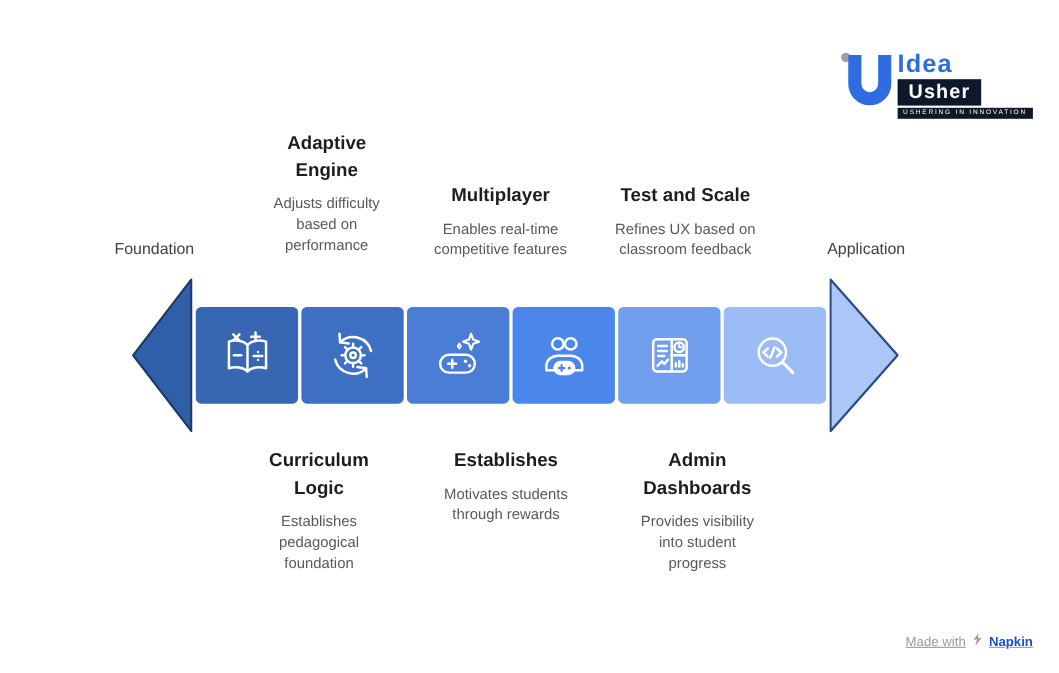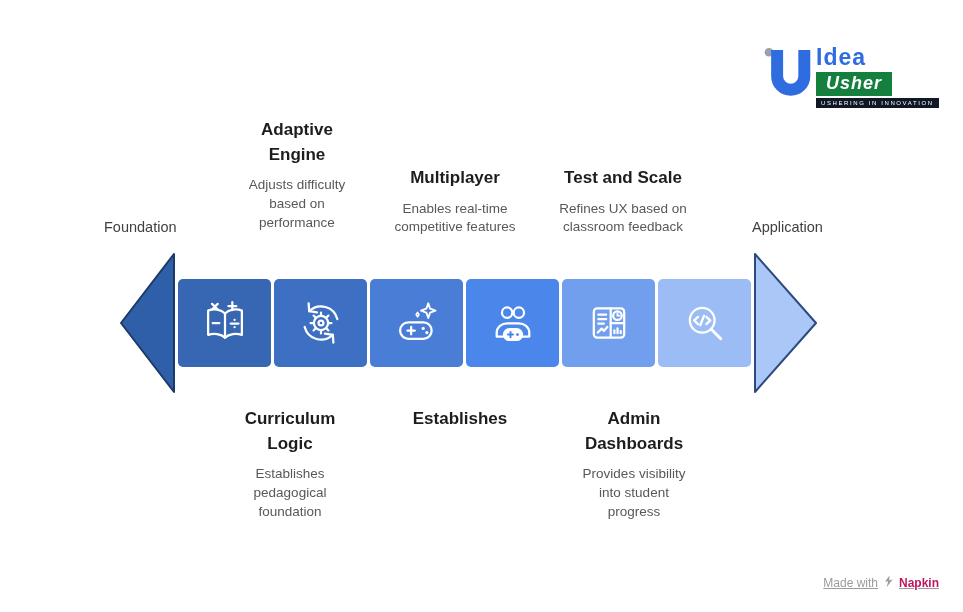--- a/index.html
+++ b/index.html
@@ -5,21 +5,21 @@
   * { margin:0; padding:0; box-sizing:border-box; }
   html,body { background:#ffffff; }
   body { font-family:"Liberation Sans", sans-serif; }
   .canvas { position:relative; width:963px; height:612px; background:#ffffff; overflow:hidden; }
 
   
   .logo { position:absolute; left:763px; top:44px; display:flex; align-items:flex-start; gap:3px; }
   .logo-u svg { display:block; }
   .logo-right { display:flex; flex-direction:column; align-items:flex-start; margin-top:2px; }
   .logo-idea { color:#2e6ce0; font-weight:bold; font-size:23px; line-height:1; letter-spacing:1px; }
-  .logo-usher { background:#15803d; color:#ffffff; font-weight:bold; font-size:18px; line-height:1.15; padding:1px 10px 2px; margin-top:3px; letter-spacing:1px;font-style:italic; }
+  .logo-usher { background:#0f172a; color:#ffffff; font-weight:bold; font-size:18px; line-height:1.15; padding:1px 10px 2px; margin-top:3px; letter-spacing:1px; }
   .logo-tagline { background:#101826; color:#ffffff; font-size:6px; letter-spacing:1.6px; padding:2px 5px; margin-top:2px; white-space:nowrap; }
 
   
   .item { position:absolute; text-align:center; }
   .item-title { font-size:17px; font-weight:bold; color:#1d1d1d; line-height:1.45; }
   .item-desc { margin-top:9px; font-size:13.5px; color:#585858; line-height:1.38; margin-left:auto; margin-right:auto; }
   .tw-100 { max-width:100px; margin-left:auto; margin-right:auto; }
   .tw-105 { max-width:105px; margin-left:auto; margin-right:auto; }
   .tw-120 { max-width:120px; margin-left:auto; margin-right:auto; }
   .dw-95  { max-width:95px; }
@@ -45,21 +45,21 @@
   .arrow-head { position:absolute; top:0; height:140px; }
   .arrow-head svg { display:block; }
   .arrow-head-left  { left:0; width:55px; }
   .arrow-head-right { left:634px; width:63px; }
   .arrow-body { position:absolute; left:58px; top:26px; width:573px; height:88px; display:flex; gap:3px; }
   .segment { flex:1; border-radius:5px; display:flex; align-items:center; justify-content:center; }
   .segment svg { width:54px; height:54px; display:block; }
 
   
   .footer { position:absolute; right:24px; top:575px; display:flex; align-items:center; gap:5px; color:#9b9b9b; font-size:12px;text-decoration:underline; }
-  .footer .brand { font-weight:bold; color:#be185d; }
+  .footer .brand { font-weight:bold; color:#1d4ed8; }
 </style>
 </head>
 <body>
 
 <div class="canvas">
 
   <div class="logo">
     <div class="logo-u">
       <svg width="50" height="60" viewBox="-4 -2 46 52" xmlns="http://www.w3.org/2000/svg">
         <circle cx="1.5" cy="4" r="4" fill="#98a0ad"></circle>
@@ -88,20 +88,21 @@
     <div class="item-title">Test and Scale</div>
     <div class="item-desc dw-135">Refines UX based on classroom feedback</div>
   </div>
 
   <div class="item pos-bot-1">
     <div class="item-title tw-105">Curriculum Logic</div>
     <div class="item-desc dw-95">Establishes pedagogical foundation</div>
   </div>
   <div class="item pos-bot-2">
     <div class="item-title">Establishes</div>
+    <div class="item-desc dw-125">Motivates students through rewards</div>
   </div>
   <div class="item pos-bot-3">
     <div class="item-title tw-120">Admin Dashboards</div>
     <div class="item-desc dw-118">Provides visibility into student progress</div>
   </div>
 
   <div class="arrow">
 
     <div class="arrow-head arrow-head-left">
       <svg width="55" height="140" viewBox="0 0 55 140" xmlns="http://www.w3.org/2000/svg">

